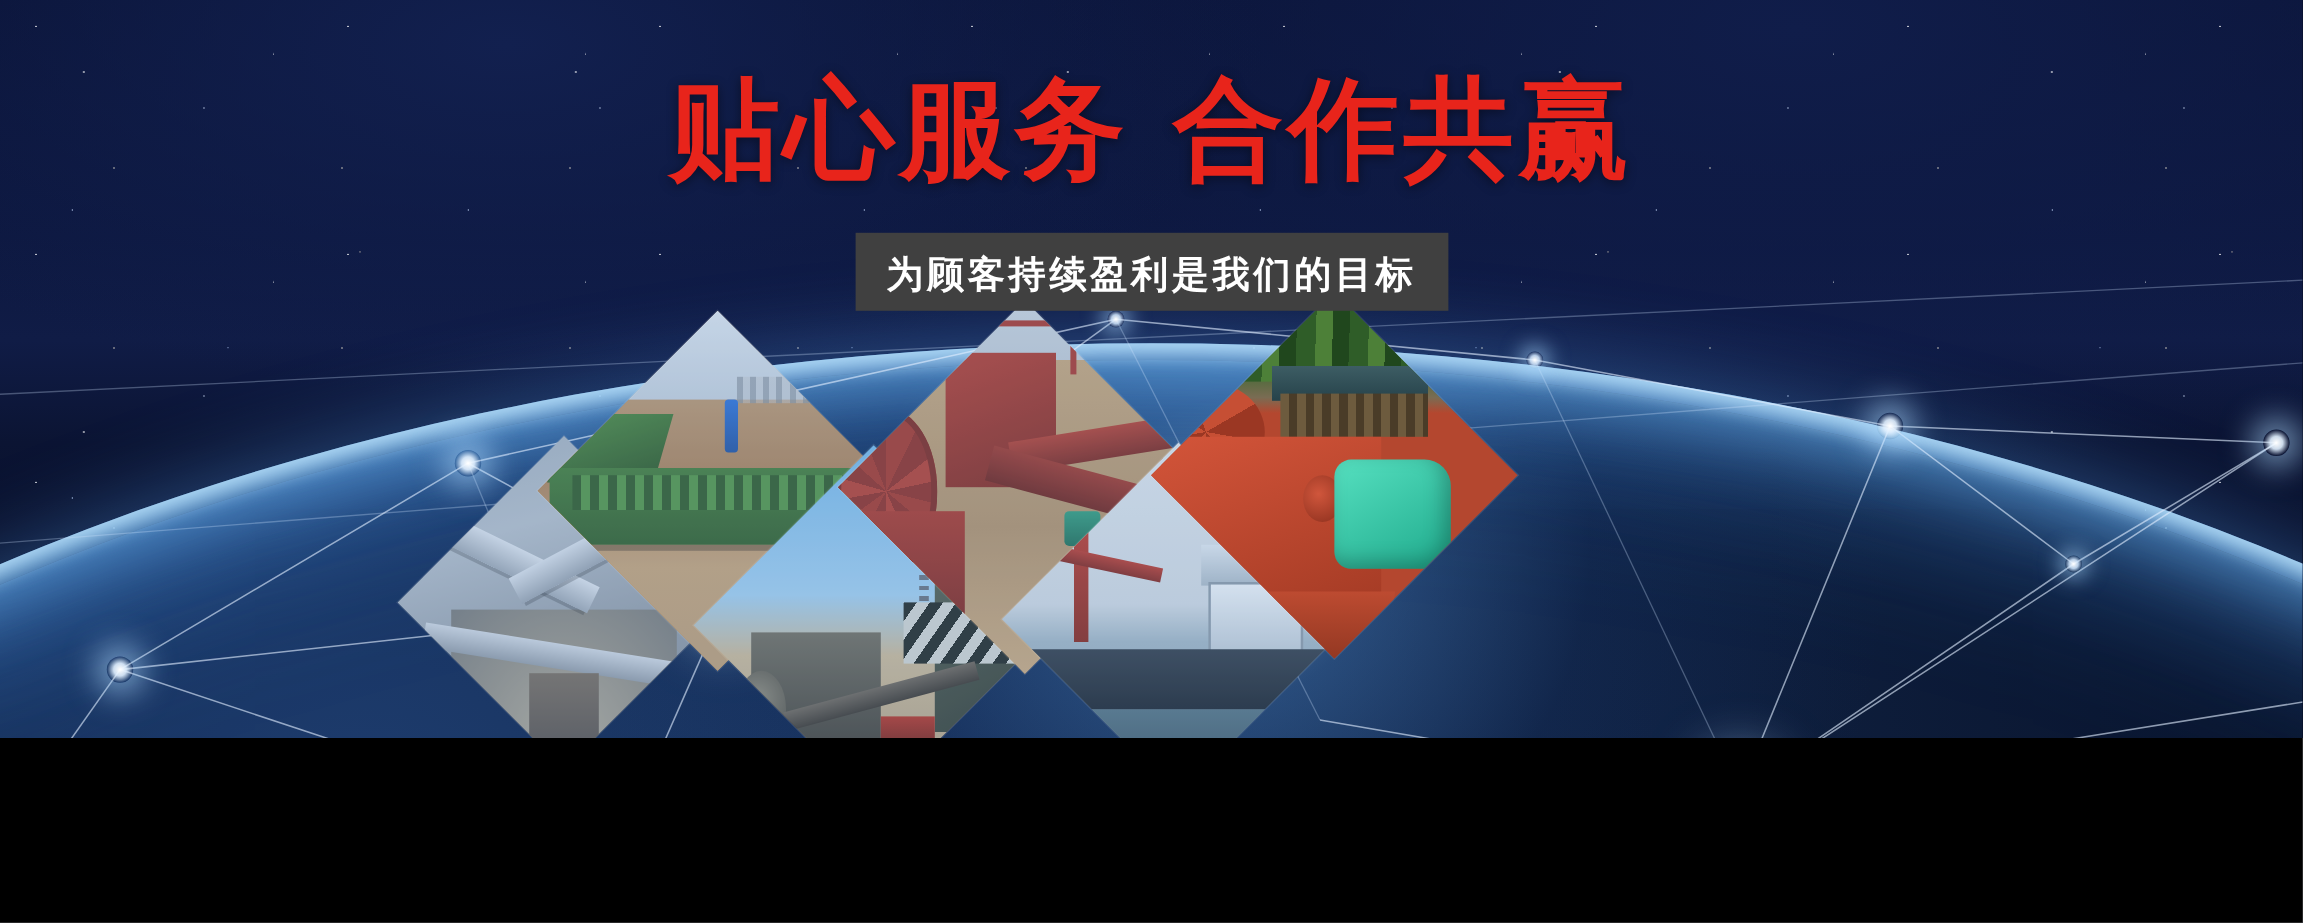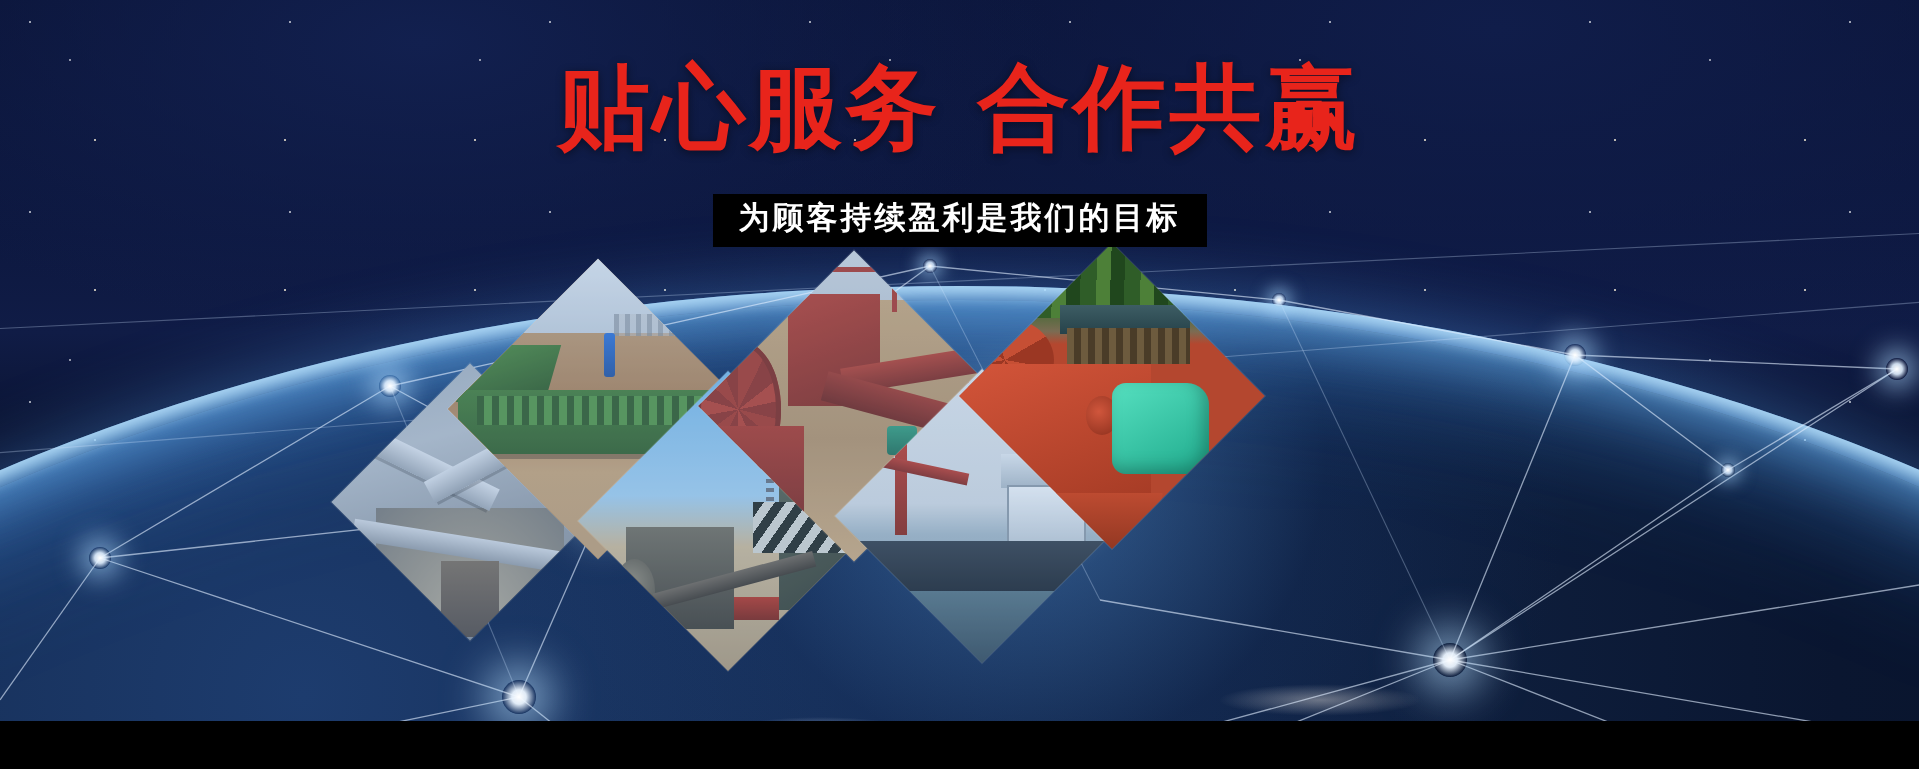--- a/index.html
+++ b/index.html
@@ -1,20 +1,20 @@
 <!DOCTYPE html>
 <html><head>
 <meta charset="utf-8">
 <style>
   html,body{margin:0;padding:0;background:#000;}
   body{font-family:"Liberation Sans","DejaVu Sans",sans-serif;}
 
   .banner{
     position:relative;
-    width:1919px;height:721px;
+    width:1919px;height:615px;
     overflow:hidden;
     background:#060d2b;
   }
 
   
   .space{
     position:absolute;inset:0;
     background:
       radial-gradient(ellipse 900px 420px at 22% 6%,  #12204f 0%, rgba(10,18,48,0) 70%),
       radial-gradient(ellipse 1100px 520px at 78% 4%, #101d4a 0%, rgba(8,14,40,0) 72%),
@@ -125,27 +125,27 @@
     font-weight:bold;
     letter-spacing:4px;
     line-height:1;
     white-space:nowrap;
     font-family:"DejaVu Sans","Liberation Sans",sans-serif;
     text-shadow:0 2px 10px rgba(0,0,0,.45);
   }
   .sub-wrap{position:absolute;left:0;right:0;top:194px;text-align:center;}
   .subtitle{
     display:inline-block;
-    background:#000000;
+    background:#404040;
     color:#ffffff;
     font-size:31px;
     font-weight:bold;
     letter-spacing:3px;
     line-height:1;
-    padding:8px 26px 14px;
+    padding:20px 26px 14px;
     white-space:nowrap;
     font-family:"DejaVu Sans","Liberation Sans",sans-serif;
   }
 
   
   .collage{position:absolute;left:0;top:0;width:1919px;height:769px;pointer-events:none;}
   .dia{
     position:absolute;
     transform:rotate(45deg);
     overflow:hidden;

